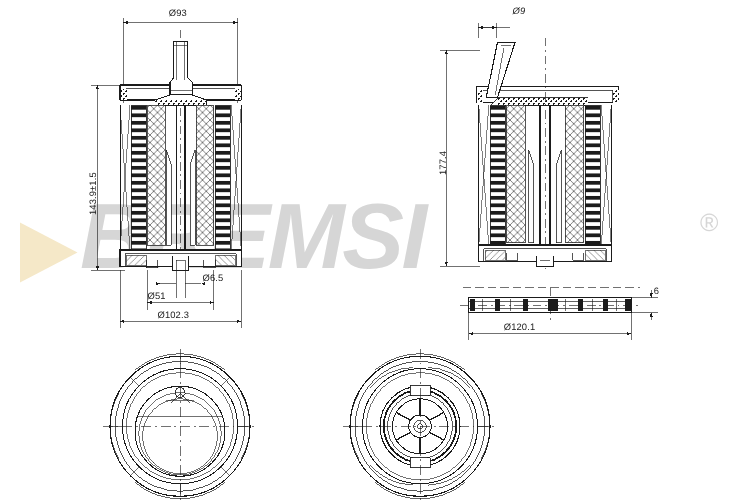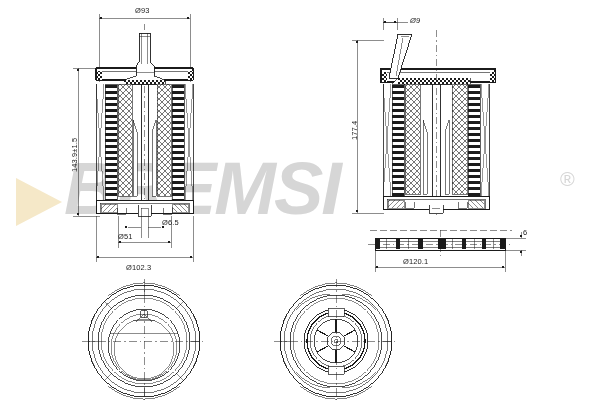--- a/index.html
+++ b/index.html
@@ -397,23 +397,23 @@
   <div class="layer" id="lbl-layer">
 
     <div class="lbl" style="left:135px;top:6px;">Ø93</div>
 
     <div class="lbl vert" style="left:70px;top:172px;">143.9±1.5</div>
 
     <div class="lbl" style="left:162px;top:218px;text-align:center;">Ø6.5</div>
 
     <div class="lbl" style="left:118px;top:232px;">Ø51</div>
 
-    <div class="lbl" style="left:126px;top:263px;">Ø102.3</div>
-
-    <div class="lbl" style="left:410px;top:16px;font-style:italic;">Ø9</div>
+    <div class="lbl" style="left:126px;top:247px;">Ø102.3</div>
+
+    <div class="lbl" style="left:410px;top:4px;font-style:italic;">Ø9</div>
 
     <div class="lbl vert" style="left:350px;top:140px;">177.4</div>
 
     <div class="lbl" style="left:523px;top:228px;">6</div>
 
     <div class="lbl" style="left:403px;top:257px;">Ø120.1</div>
 
   </div>
 
 </div>

